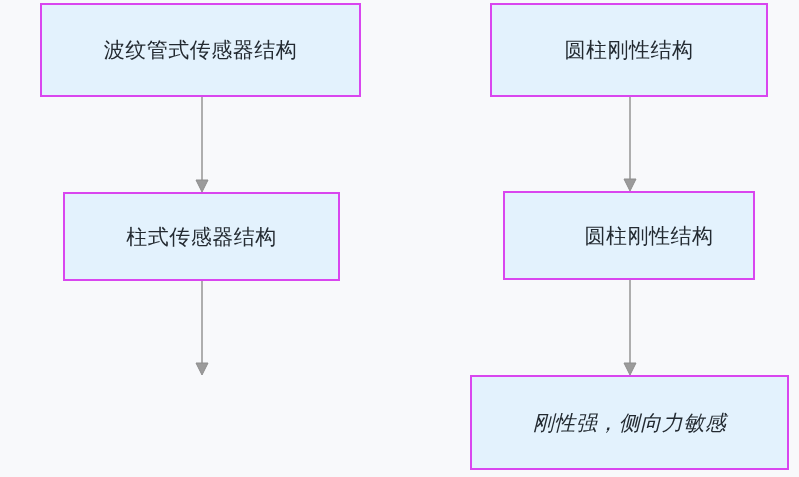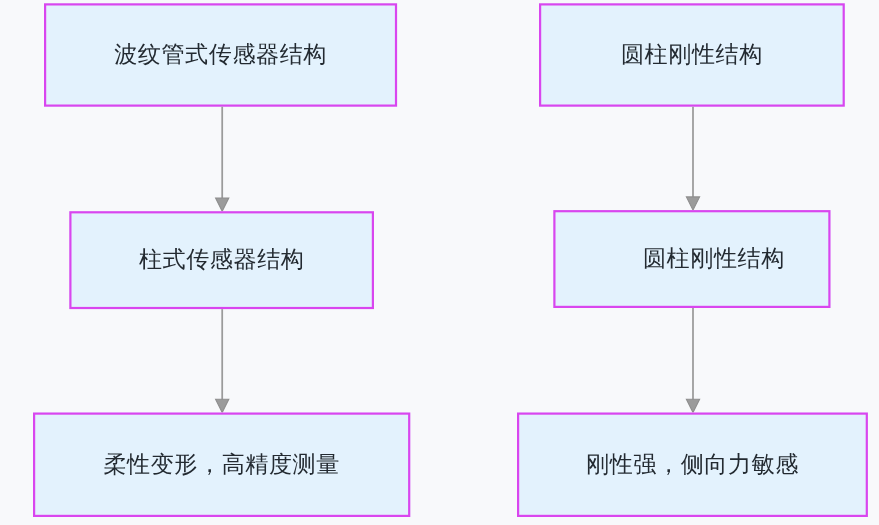--- a/index.html
+++ b/index.html
@@ -43,21 +43,21 @@
     display: block;
     overflow: visible;
   }
   
   #node-l1 { left: 40px;  top: 3px;   width: 321px; height: 94px; }
   #node-l2 { left: 63px;  top: 192px; width: 277px; height: 89px; }
   #node-l3 { left: 30px;  top: 375px; width: 343px; height: 95px; }
   
   #node-r1 { left: 490px; top: 3px;   width: 278px; height: 94px; }
   #node-r2 { left: 503px; top: 191px; width: 252px; height: 89px; padding-left: 40px; }
-  #node-r3 { left: 470px; top: 375px; width: 319px; height: 95px; }
+  #node-r3 { left: 470px; top: 375px; width: 319px; height: 95px; font-style: italic; }
   
   #edge-l1-l2 { left: 194px; top: 97px;  width: 16px; height: 96px; }
   #edge-l2-l3 { left: 194px; top: 281px; width: 16px; height: 95px; }
   #edge-r1-r2 { left: 622px; top: 97px;  width: 16px; height: 95px; }
   #edge-r2-r3 { left: 622px; top: 280px; width: 16px; height: 96px; }
 </style>
 </head>
 <body>
 
 <div id="diagram">
@@ -77,23 +77,20 @@
     <span class="node-label">柱式传感器结构</span>
   </div>
 
   <div class="edge" id="edge-l2-l3">
     <svg width="16" height="95" viewBox="0 0 16 95" xmlns="http://www.w3.org/2000/svg">
       <line x1="8" y1="0" x2="8" y2="83" stroke="#9b9b9b" stroke-width="1.6"></line>
       <polygon points="2,82 14,82 8,94" fill="#9b9b9b" stroke="#8e8e8e" stroke-width="1"></polygon>
     </svg>
   </div>
 
-  <div class="node" id="node-l3">
-    <span class="node-label">柔性变形，高精度测量</span>
-  </div>
 
   <div class="node" id="node-r1">
     <span class="node-label">圆柱刚性结构</span>
   </div>
 
   <div class="edge" id="edge-r1-r2">
     <svg width="16" height="95" viewBox="0 0 16 95" xmlns="http://www.w3.org/2000/svg">
       <line x1="8" y1="0" x2="8" y2="83" stroke="#9b9b9b" stroke-width="1.6"></line>
       <polygon points="2,82 14,82 8,94" fill="#9b9b9b" stroke="#8e8e8e" stroke-width="1"></polygon>
     </svg>

